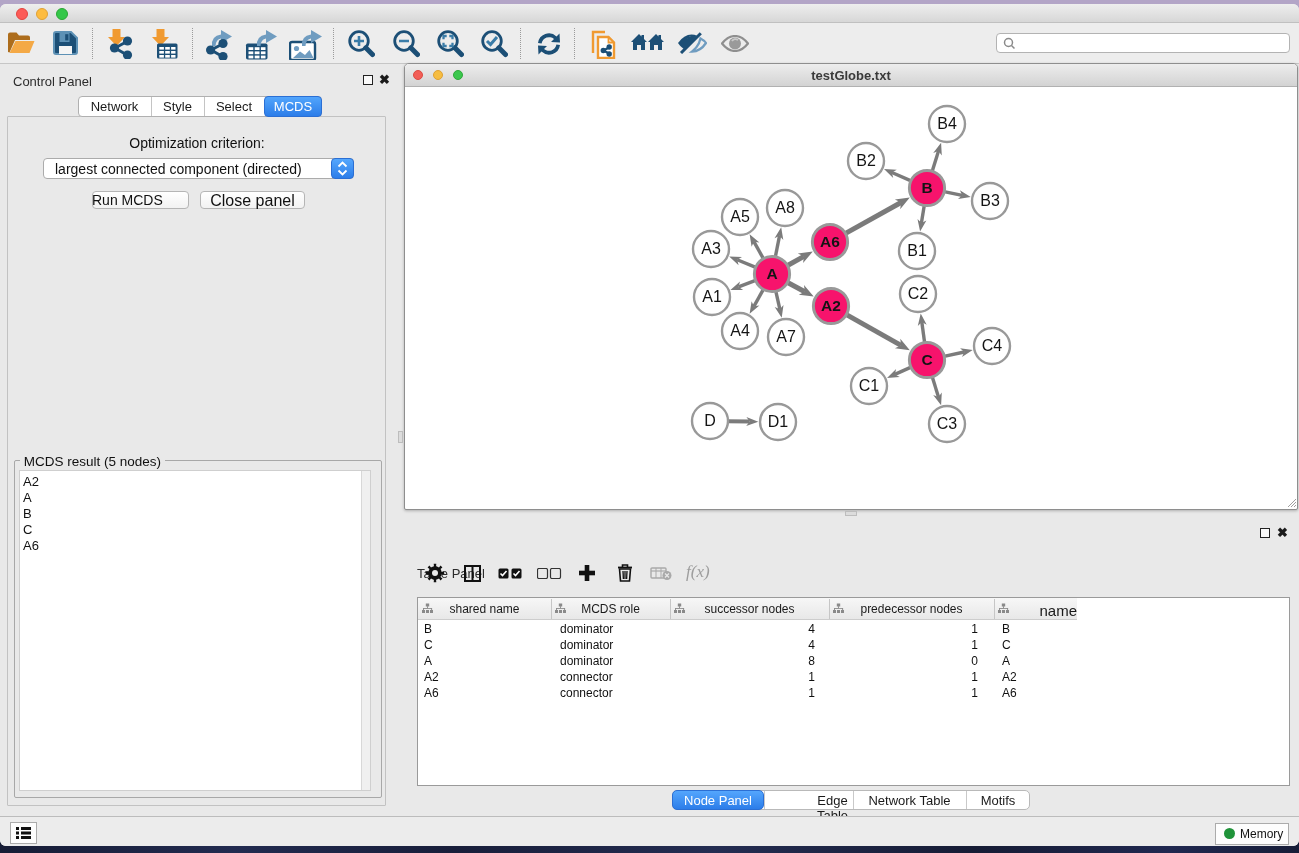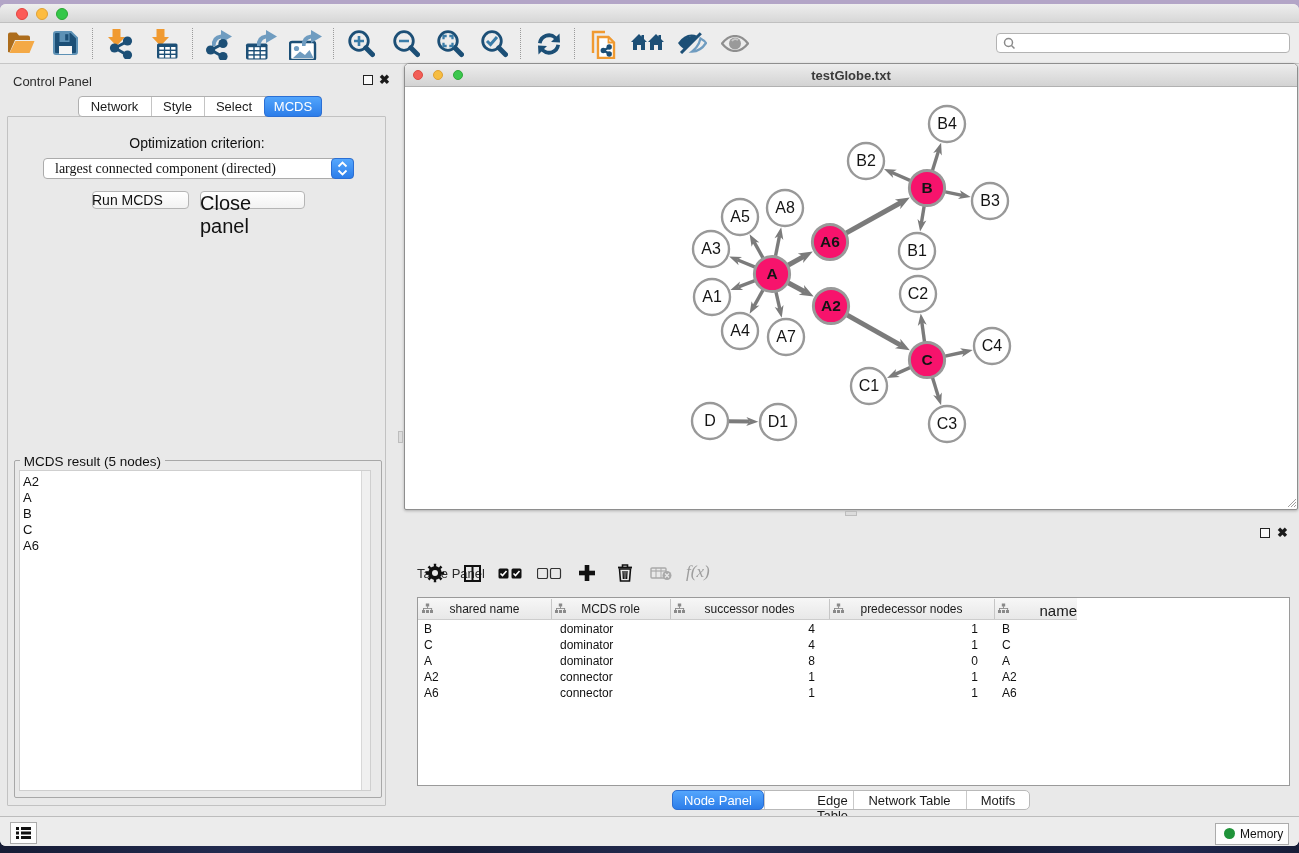--- a/index.html
+++ b/index.html
@@ -152,30 +152,30 @@
 <div style="position:absolute;left:78px;top:92px;width:244px;height:21px;background:#fff;border:1px solid #b0b0b0;border-radius:4px;"></div>
 <div style="position:absolute;left:78px;top:95px;width:73px;text-align:center;font-size:13px;color:#1a1a1a;">Network</div>
 <div style="position:absolute;left:151px;top:93px;width:1px;height:19px;background:#c4c4c4;"></div>
 <div style="position:absolute;left:151px;top:95px;width:53px;text-align:center;font-size:13px;color:#1a1a1a;">Style</div>
 <div style="position:absolute;left:204px;top:93px;width:1px;height:19px;background:#c4c4c4;"></div>
 <div style="position:absolute;left:204px;top:95px;width:60px;text-align:center;font-size:13px;color:#1a1a1a;">Select</div>
 <div style="position:absolute;left:264px;top:92px;width:58px;height:21px;background:linear-gradient(#52a5fc,#2c7de9);border:1px solid #2b6fd4;border-radius:4px;"></div>
 <div style="position:absolute;left:264px;top:95px;width:58px;text-align:center;font-size:13px;color:#fff;">MCDS</div>
 <div style="position:absolute;left:0px;top:131px;width:394px;text-align:center;font-size:14px;color:#111;">Optimization criterion:</div>
 <div style="position:absolute;left:43px;top:154px;width:311px;height:21px;background:#fff;border:1px solid #ababab;border-radius:4px;"></div>
-<div style="position:absolute;left:55px;top:157px;font-size:14px;color:#111;font-family:Liberation Serif, serif;">largest connected component (directed)</div>
+<div style="position:absolute;left:55px;top:157px;font-size:14px;color:#111;">largest connected component (directed)</div>
 <div style="position:absolute;left:331px;top:154px;width:23px;height:21px;background:linear-gradient(#55a7fd,#2c7de9);border:1px solid #2b6fd4;border-radius:4px;"></div>
 <svg style="position:absolute;left:337px;top:157px" width="11" height="15" viewBox="0 0 11 15">
 <path d="M1.5 5.5 L5.5 1.5 L9.5 5.5" fill="none" stroke="#fff" stroke-width="1.8"></path>
 <path d="M1.5 9.5 L5.5 13.5 L9.5 9.5" fill="none" stroke="#fff" stroke-width="1.8"></path>
     </svg>
 <div style="position:absolute;left:92px;top:187px;width:97px;height:18px;background:linear-gradient(#ffffff,#f2f2f2);border:1px solid #b5b5b5;border-radius:4px;"></div>
 <div style="position:absolute;left:92px;top:188px;width:97px;font-size:14px;color:#111;">Run MCDS</div>
 <div style="position:absolute;left:200px;top:187px;width:105px;height:18px;background:linear-gradient(#ffffff,#f2f2f2);border:1px solid #b5b5b5;border-radius:4px;"></div>
-<div style="position:absolute;left:200px;top:188px;width:105px;text-align:left;font-size:20px;color:#111;">Close panel</div>
+<div style="position:absolute;left:200px;top:188px;width:105px;text-align:center;font-size:16px;color:#111;">Close panel</div>
 <div style="position:absolute;left:14px;top:456px;width:368px;height:338px;border:1px solid #a8a8a8;border-radius:2px;"></div>
 <div style="position:absolute;left:20px;top:450px;font-size:13.5px;color:#111;background:#e9e9e9;">&nbsp;MCDS result (5 nodes)&nbsp;</div>
 <div style="position:absolute;left:19px;top:466px;width:352px;height:321px;background:#fff;border:1px solid #cfcfcf;"></div>
 <div style="position:absolute;left:361px;top:467px;width:9px;height:319px;background:#f0f0f0;border-left:1px solid #d8d8d8;"></div>
 <div style="position:absolute;left:23px;top:470px;font-size:13px;color:#111;">
       <div style="height:16px;line-height:16px;">A2</div>
       <div style="height:16px;line-height:16px;">A</div>
       <div style="height:16px;line-height:16px;">B</div>
       <div style="height:16px;line-height:16px;">C</div>
       <div style="height:16px;line-height:16px;">A6</div>

